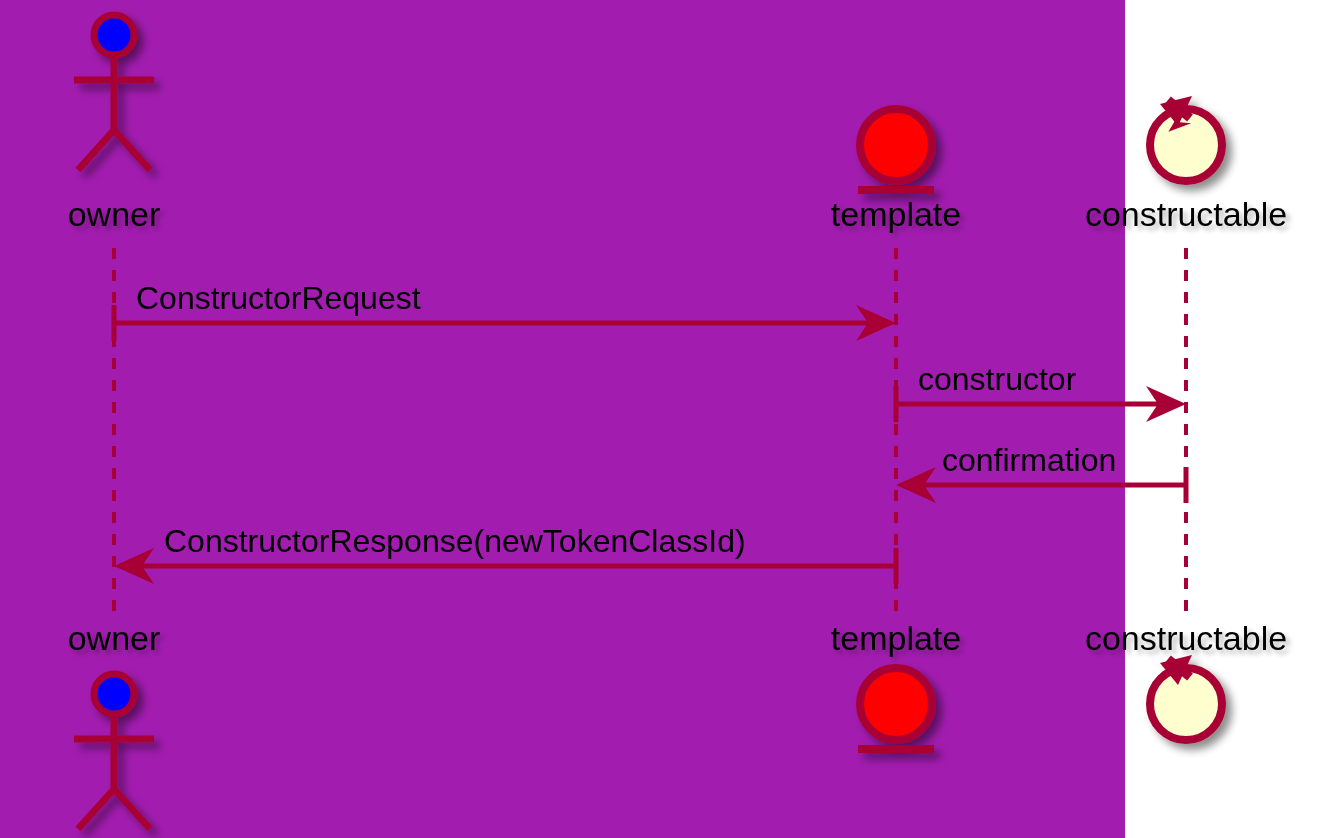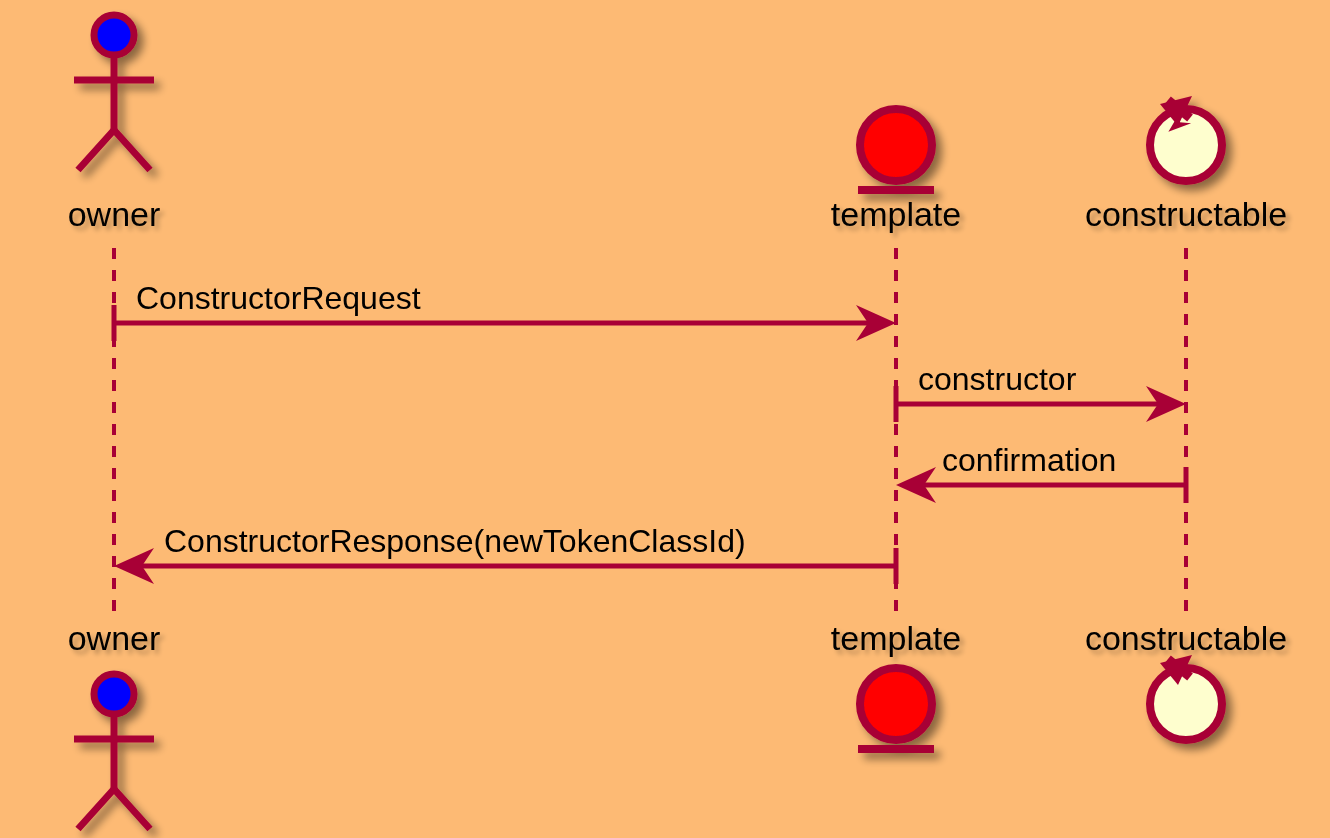--- a/index.html
+++ b/index.html
@@ -8,23 +8,23 @@
     background: #FFFFFF;
   }
   body {
     width: 1330px;
     height: 838px;
     overflow: hidden;
     font-family: "Liberation Sans", sans-serif;
   }
   #diagram-root {
     position: relative;
-    width: 1330px;
+    width: 1125px;
     height: 838px;
-    background: #fdba74;
+    background: #a21caf;
   }
   svg#seq-svg {
     display: block;
     width: 1330px;
     height: 838px;
   }
   .lbl {
     font-family: "Liberation Sans", sans-serif;
     font-size: 34px;
     fill: #000000;

